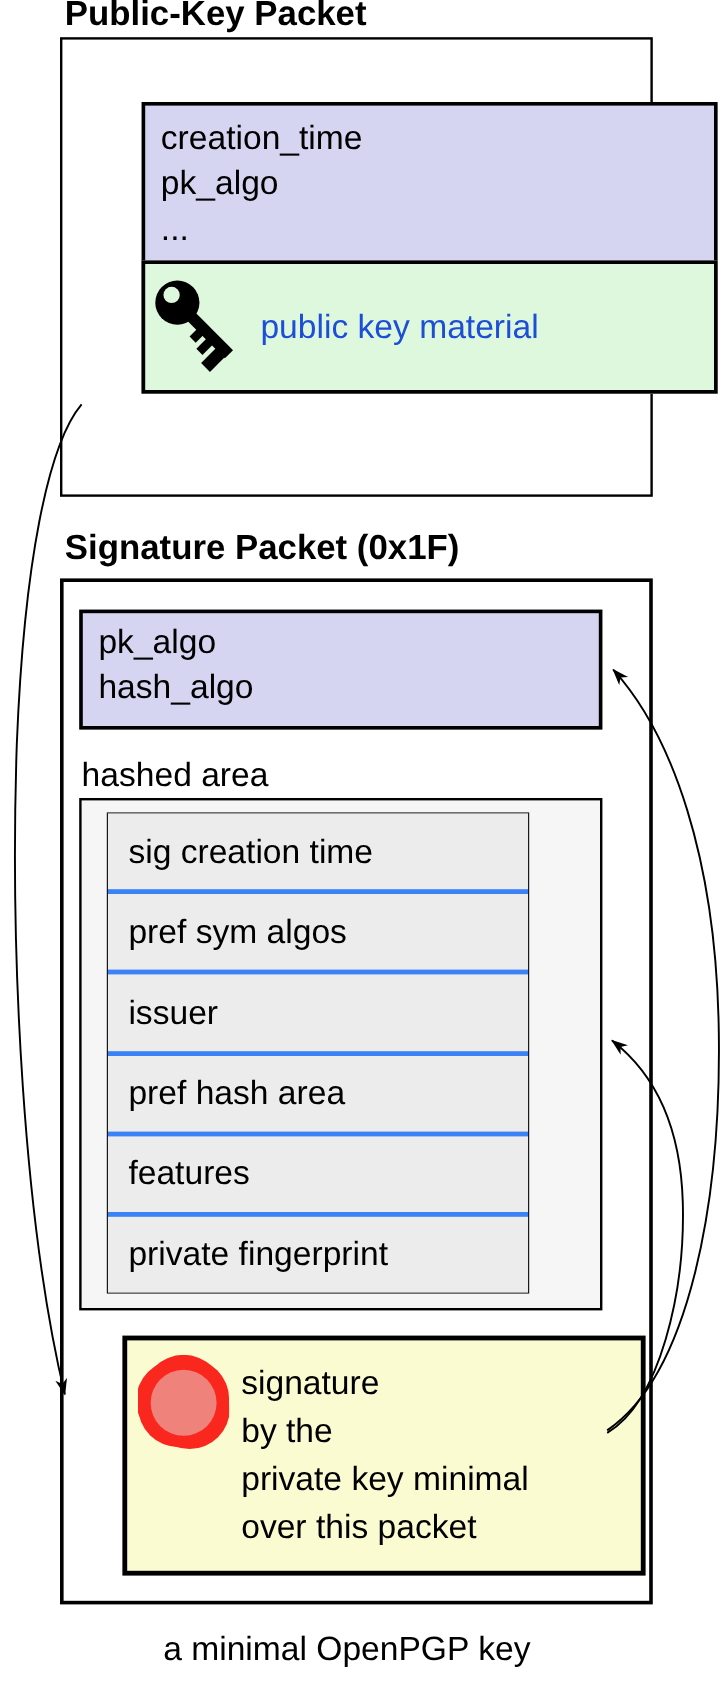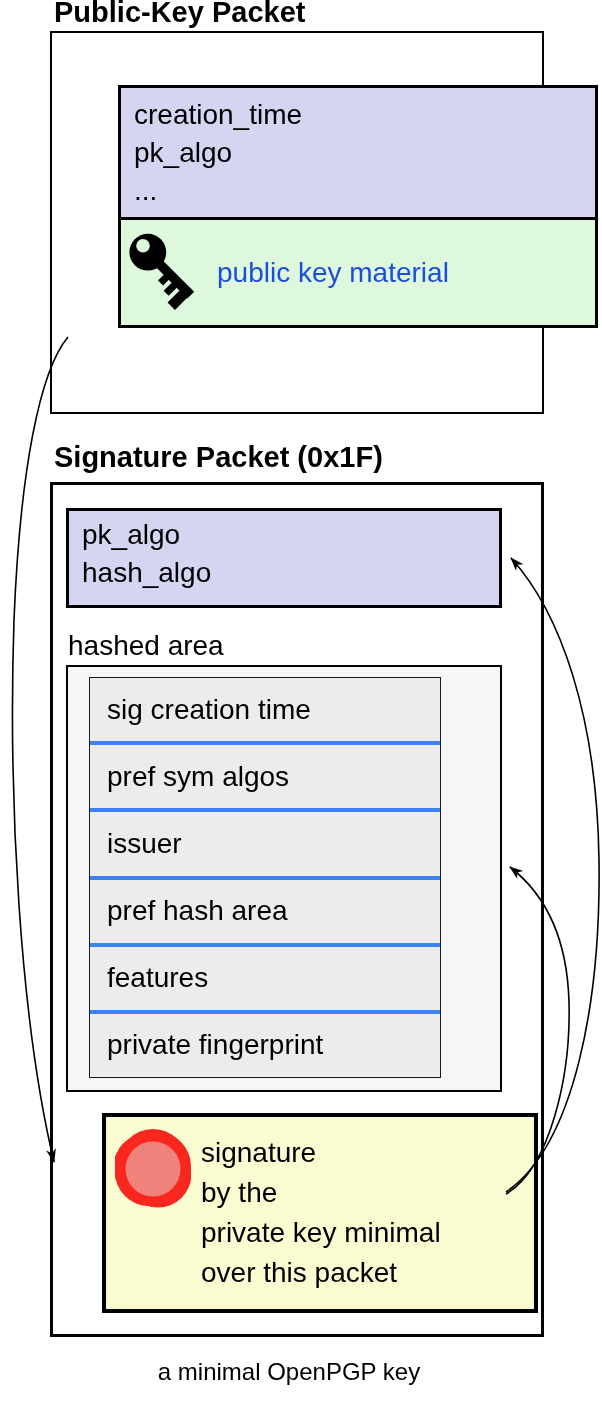--- a/index.html
+++ b/index.html
@@ -32,21 +32,21 @@
     display:flex;flex-direction:column;background:#ececec;}
   .hrow{flex:1;display:flex;align-items:center;padding-left:17px;font-size:28px;
     border-top:4px solid #3b82f6;background:#ececec;white-space:nowrap;}
   .hrow:first-child{border-top:none;}
 
   
   #sig-val{left:66px;top:1113px;width:436px;height:200px;border:4px solid #000;background:#fbfbd2;margin-left:36px;}
   #seal-svg{position:absolute;left:9px;top:12px;width:76px;height:80px;}
   #sig-lines{position:absolute;left:95px;top:16px;font-size:28px;line-height:40px;white-space:nowrap;}
 
-  #caption{left:0;top:1358px;width:578px;text-align:center;font-size:24px;}
+  #caption{left:0;top:1358px;width:578px;text-align:center;font-size:28px;}
 
   
   #arrows{position:absolute;left:0;top:0;width:602px;height:1406px;pointer-events:none;}
 </style>
 </head>
 <body>
 
 <div id="canvas">
 
   <div class="abs title" id="pkp-title">Public-Key Packet</div>

